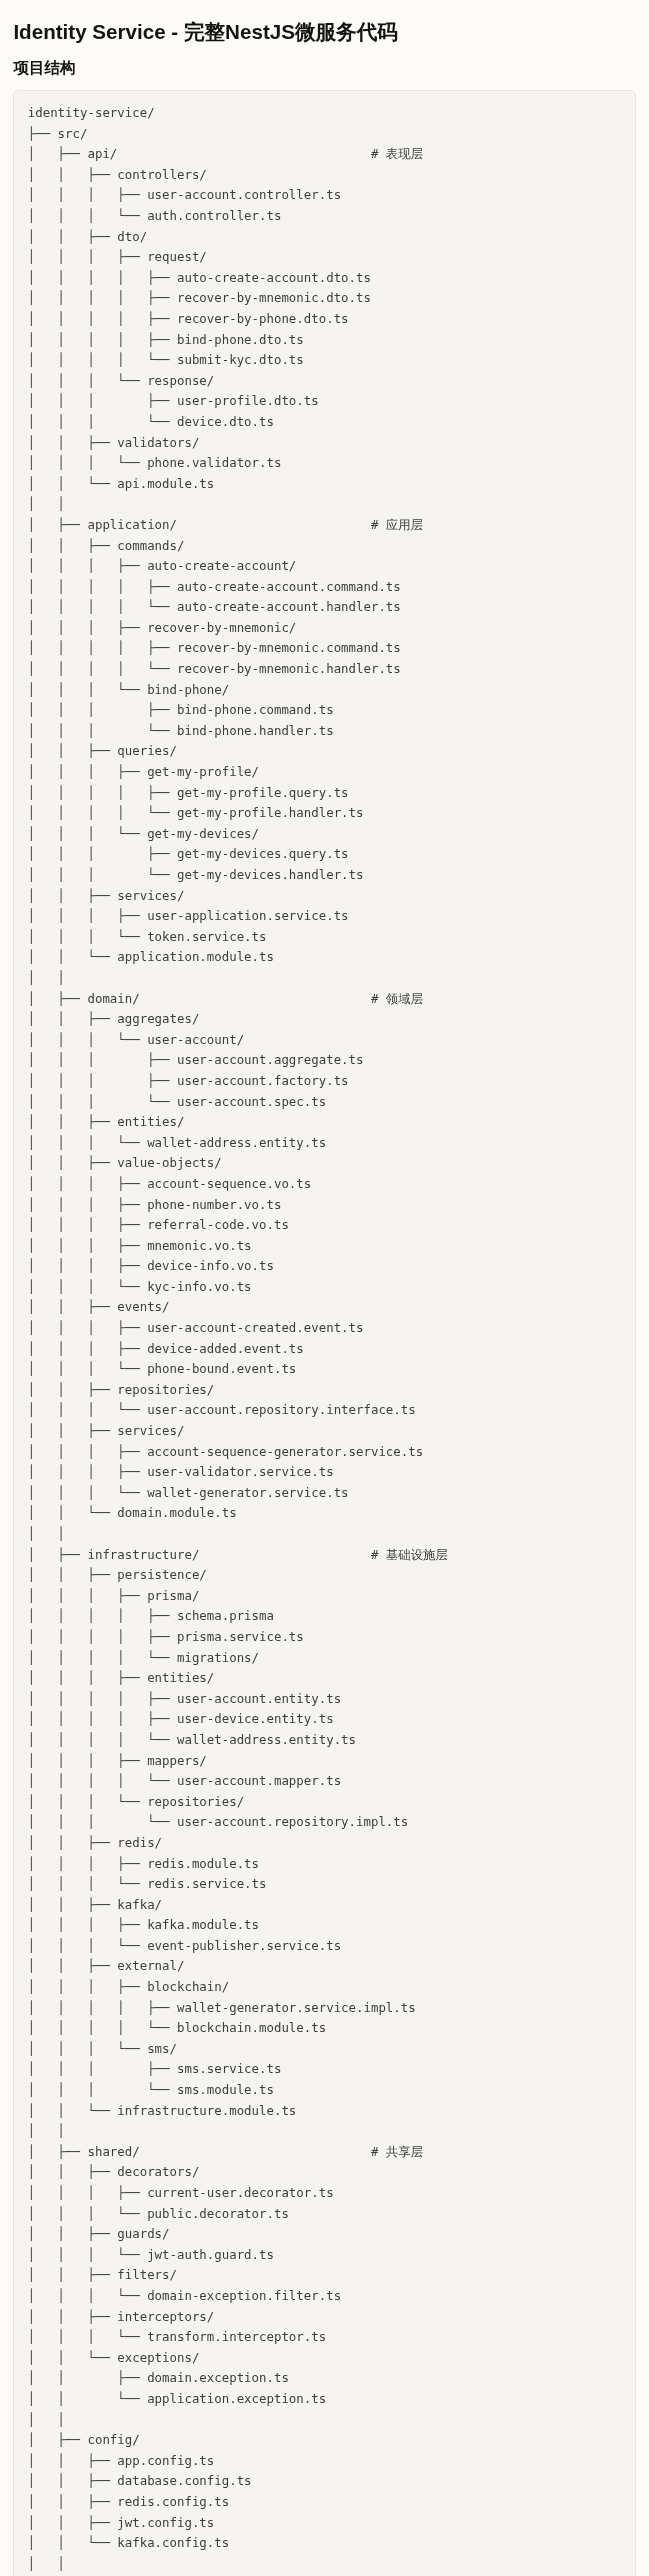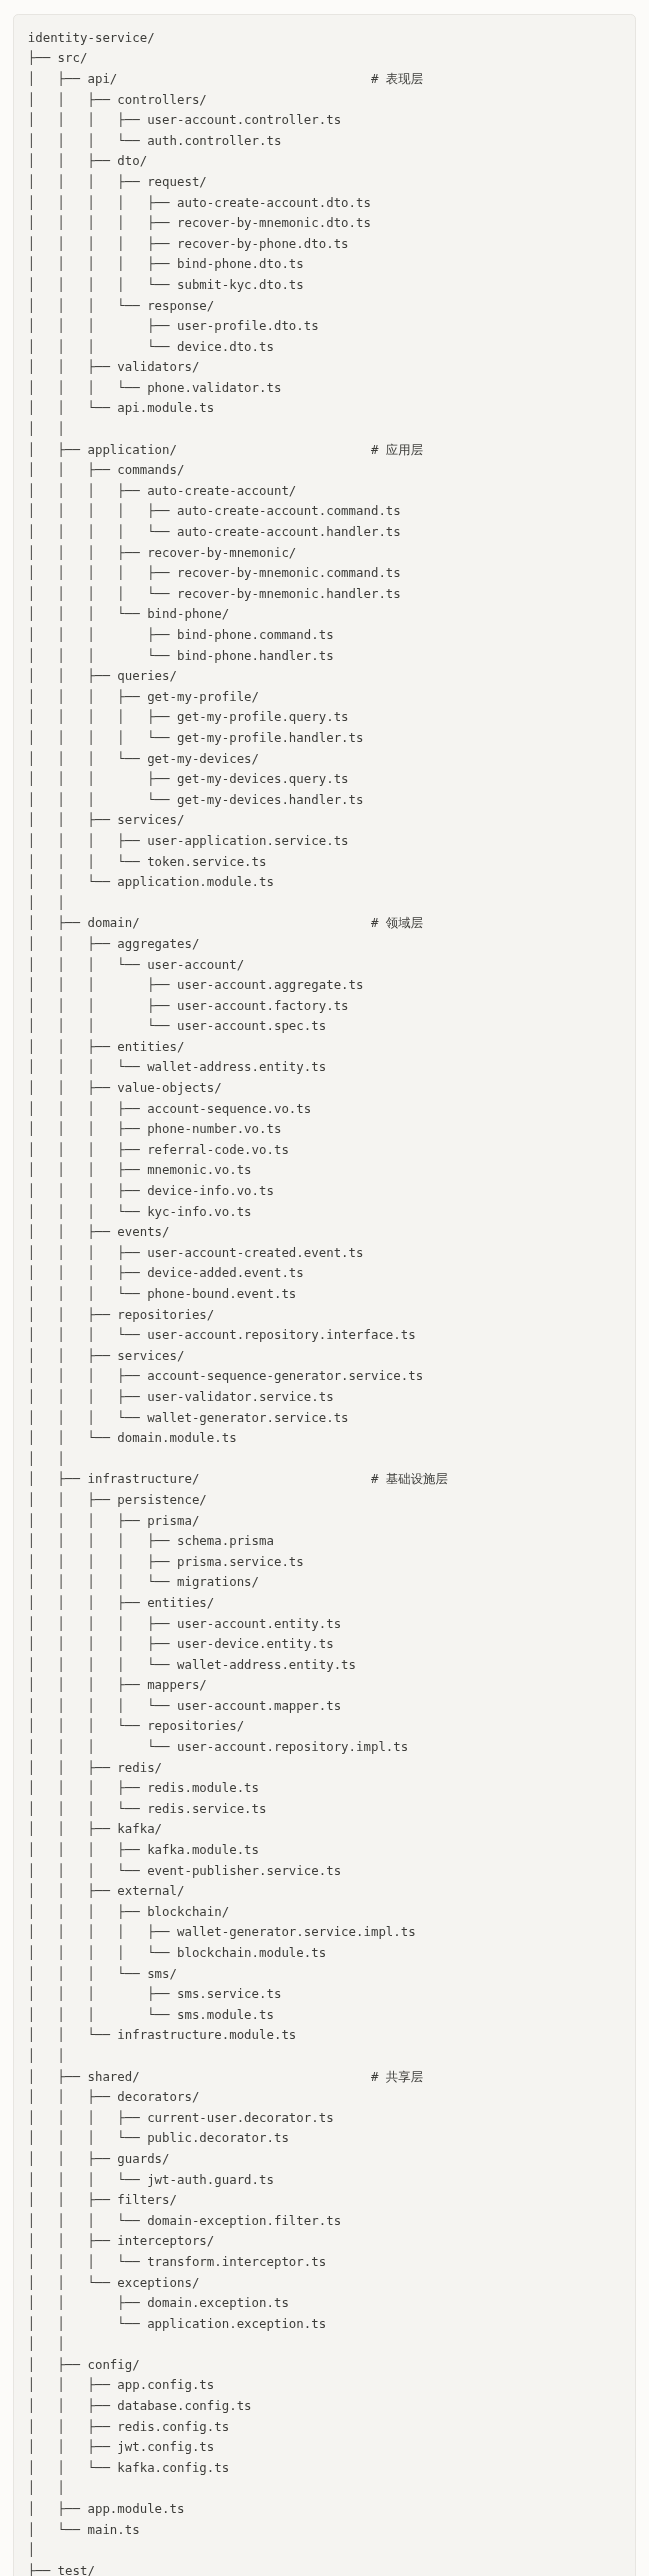--- a/index.html
+++ b/index.html
@@ -45,21 +45,23 @@
     line-height: 20.6px;
     color: #3d3d3a;
     white-space: pre;
     tab-size: 4;
   }
 </style>
 </head>
 <body>
 
 <div class="page">
-
+  <h1 class="page-title">Identity Service - 完整NestJS微服务代码</h1>
+
+  <h2 class="section-heading">项目结构</h2>
 
   <div class="code-block">
     <pre>identity-service/
 ├── src/
 │   ├── api/                                  # 表现层
 │   │   ├── controllers/
 │   │   │   ├── user-account.controller.ts
 │   │   │   └── auth.controller.ts
 │   │   ├── dto/
 │   │   │   ├── request/

